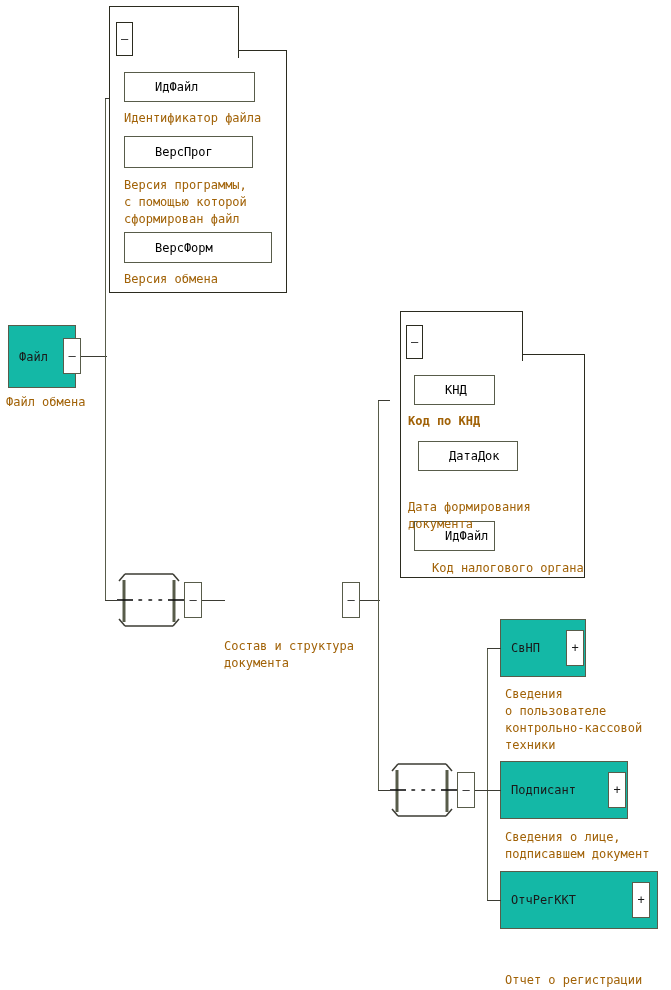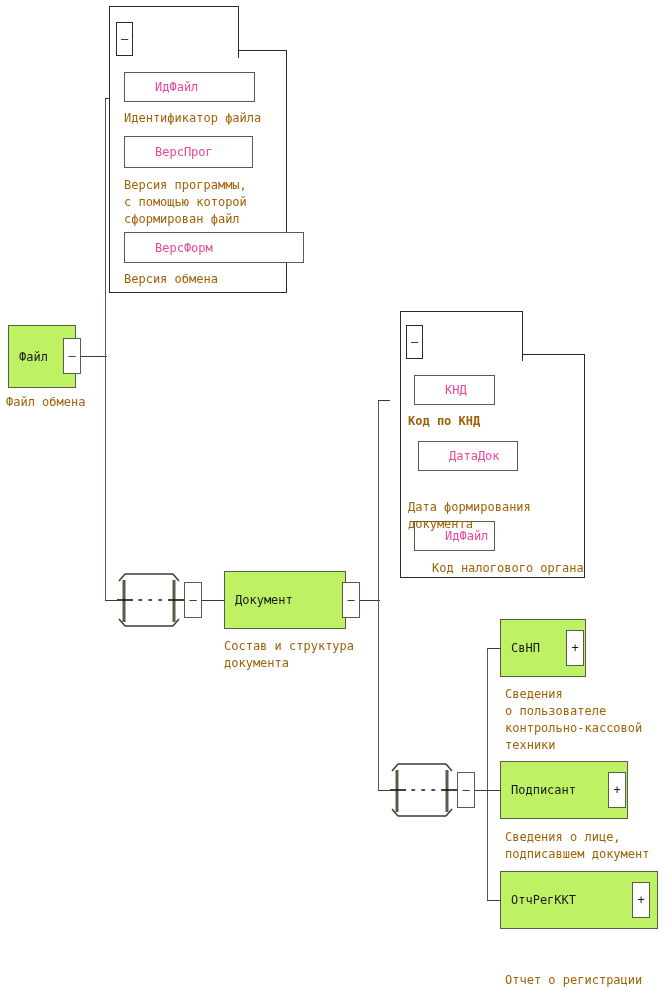--- a/index.html
+++ b/index.html
@@ -19,21 +19,21 @@
     position: absolute;
     left: 0; top: 0;
     width: 671px;
     height: 990px;
   }
   
   .node {
     position: absolute;
     box-sizing: border-box;
     border: 1.5px solid #585c4a;
-    background: #bef264;
+    background: #14b8a6;
   }
   .node-label {
     position: absolute;
     left: 10px;
     top: 50%;
     transform: translateY(-50%);
     font-size: 12px;
     letter-spacing: 0px;
     white-space: nowrap;
     color: #1a1a1a;
@@ -95,21 +95,21 @@
     background: #ffffff;
     z-index: 4;
   }
   .attr-item-label {
     position: absolute;
     left: 8px;
     top: 50%;
     transform: translateY(-50%);
     font-size: 12px;
     white-space: nowrap;
-    color: #ec4899;
+    color: #000000;
     padding-left: 22px;
   }
   .caption {
     position: absolute;
     font-size: 12px;
     line-height: 17px;
     white-space: pre;
     color: #a16207;
     z-index: 5;
   }
@@ -166,21 +166,21 @@
   </div>
   <div class="caption" style="left:124px; top:110px;">Идентификатор файла</div>
 
   <div class="attr-item" style="left:124px; top:136px; width:129px; height:32px;text-align:center;">
     <span class="attr-item-label">ВерсПрог</span>
   </div>
   <div class="caption" style="left:124px; top:177px;">Версия программы,
 с помощью которой
 сформирован файл</div>
 
-  <div class="attr-item" style="left:124px; top:232px; width:180px; height:31px;">
+  <div class="attr-item" style="left:124px; top:232px; width:148px; height:31px;">
     <span class="attr-item-label">ВерсФорм</span>
   </div>
   <div class="caption" style="left:124px; top:271px;">Версия обмена</div>
 
   <div class="hline" style="left:105px; top:600px; width:12px;"></div>
 
   <div class="seq" style="left:113px; top:572px;">
     <svg width="72" height="56" viewBox="0 0 72 56" xmlns="http://www.w3.org/2000/svg">
       <g stroke="#3b3b33" stroke-width="1.5" fill="none">
         <path d="M6,9 L12,2"></path>
@@ -199,23 +199,20 @@
         <path d="M26,28 L28.5,28" stroke-linecap="round"></path>
         <path d="M36,28 L38.5,28" stroke-linecap="round"></path>
         <path d="M46,28 L48.5,28" stroke-linecap="round"></path>
         <path d="M55,28 L72,28"></path>
       </g>
     </svg>
   </div>
   <div class="toggle" style="left:184px; top:582px;">–</div>
   <div class="hline" style="left:202px; top:600px; width:23px;"></div>
 
-  <div class="node" style="left:224px; top:571px; width:122px; height:58px;">
-    <span class="node-label">Документ</span>
-  </div>
   <div class="toggle" style="left:342px; top:582px;">–</div>
   <div class="caption" style="left:224px; top:638px;">Состав и структура
 документа</div>
 
   <div class="hline" style="left:360px; top:600px; width:20px;"></div>
 
   <div class="vline" style="left:378px; top:400px; height:390px;"></div>
 
   <div class="hline" style="left:378px; top:400px; width:12px;"></div>
 

